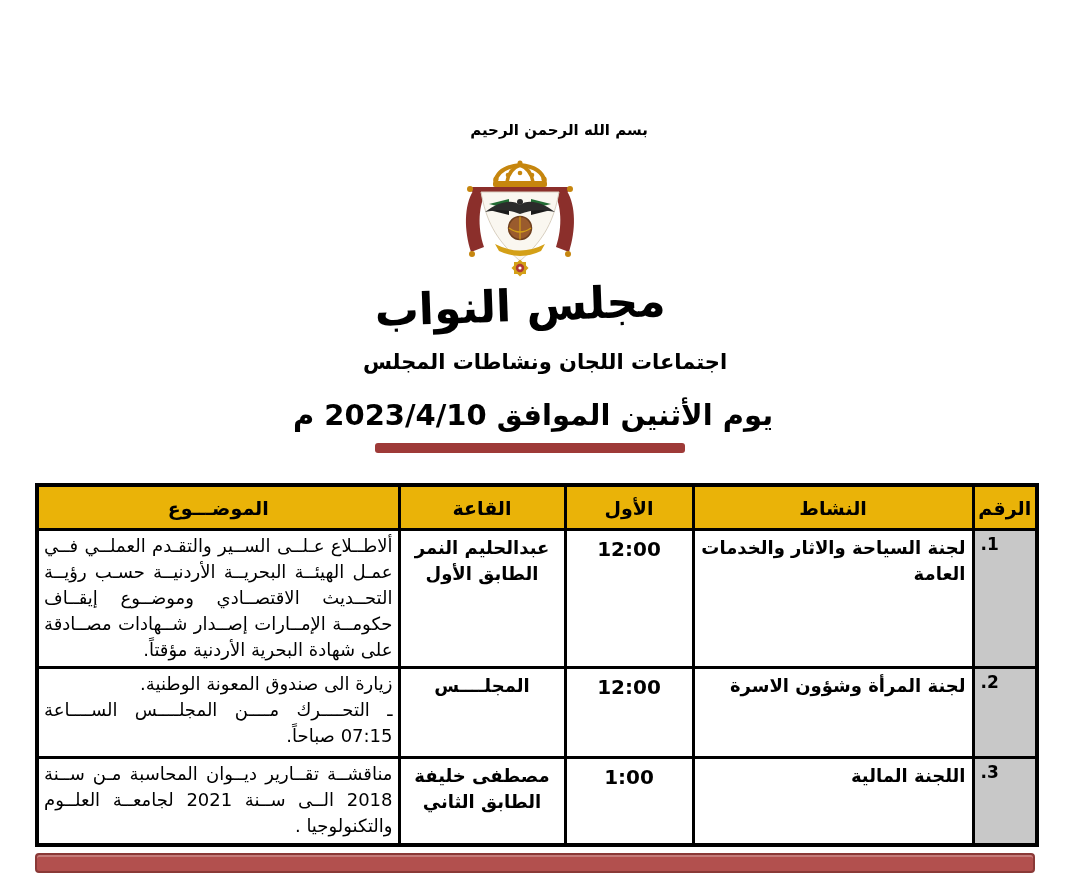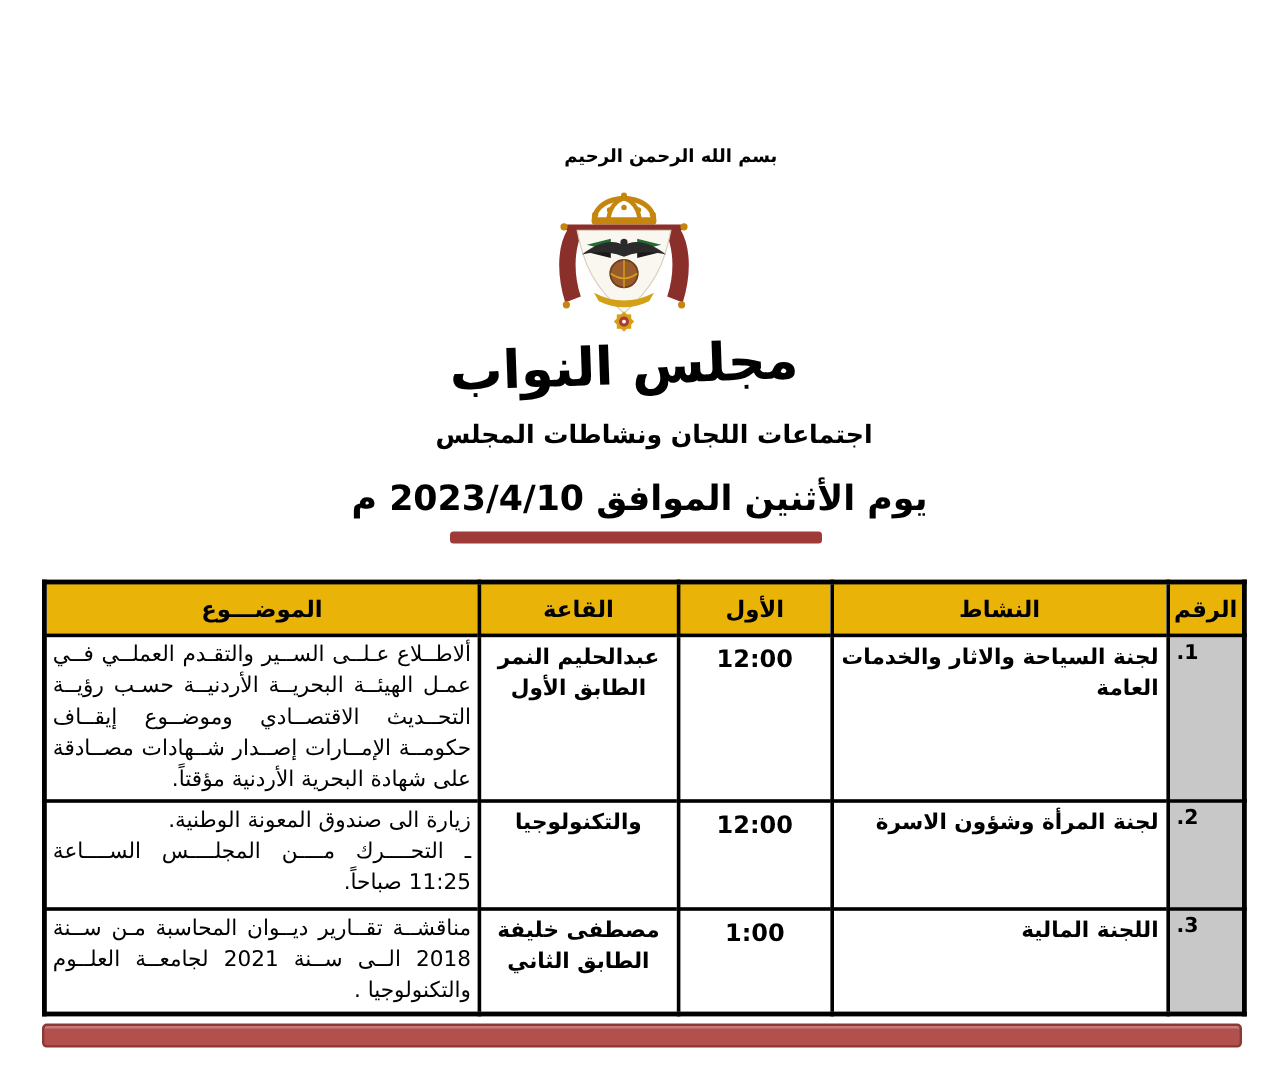--- a/index.html
+++ b/index.html
@@ -141,23 +141,23 @@
       <td class="cell-activity">لجنة السياحة والاثار والخدمات العامة</td>
       <td class="cell-time">12:00</td>
       <td class="cell-hall">عبدالحليم النمر
 الطابق الأول</td>
       <td class="cell-subject">ألاطــلاع عـلــى الســير والتقـدم العملــي فــي عمـل الهيئــة البحريــة الأردنيــة حسـب رؤيــة التحــديث الاقتصــادي وموضــوع إيقــاف حكومــة الإمــارات إصــدار شــهادات مصــادقة على شهادة البحرية الأردنية مؤقتاً.</td>
     </tr>
     <tr class="row-2">
       <td class="cell-num">.2</td>
       <td class="cell-activity">لجنة المرأة وشؤون الاسرة</td>
       <td class="cell-time">12:00</td>
-      <td class="cell-hall">والتكنولوجيا</td>
+      <td class="cell-hall">المجلــــس</td>
       <td class="cell-subject">زيارة الى صندوق المعونة الوطنية.
-ـ التحــــرك مــــن المجلــــس الســــاعة 11:25 صباحاً.</td>
+ـ التحــــرك مــــن المجلــــس الســــاعة 07:15 صباحاً.</td>
     </tr>
     <tr class="row-3">
       <td class="cell-num">.3</td>
       <td class="cell-activity">اللجنة المالية</td>
       <td class="cell-time">1:00</td>
       <td class="cell-hall">مصطفى خليفة
 الطابق الثاني</td>
       <td class="cell-subject">مناقشــة تقــارير ديــوان المحاسبة مـن ســنة 2018 الــى ســنة 2021 لجامعــة العلــوم والتكنولوجيا .</td>
     </tr>
   </tbody>

